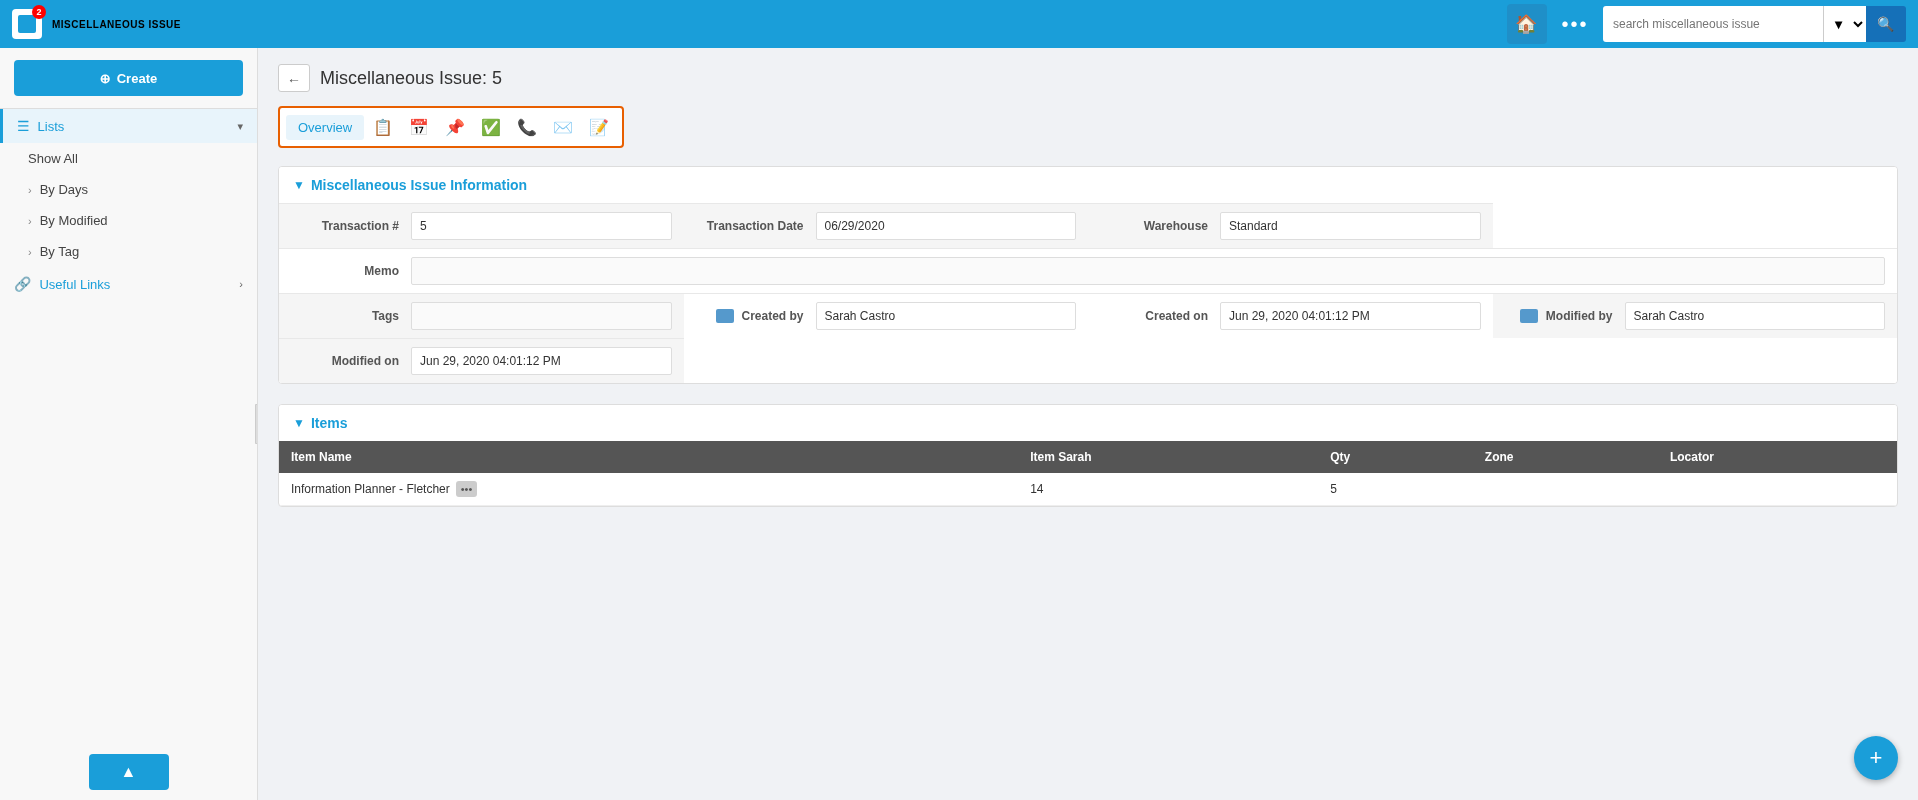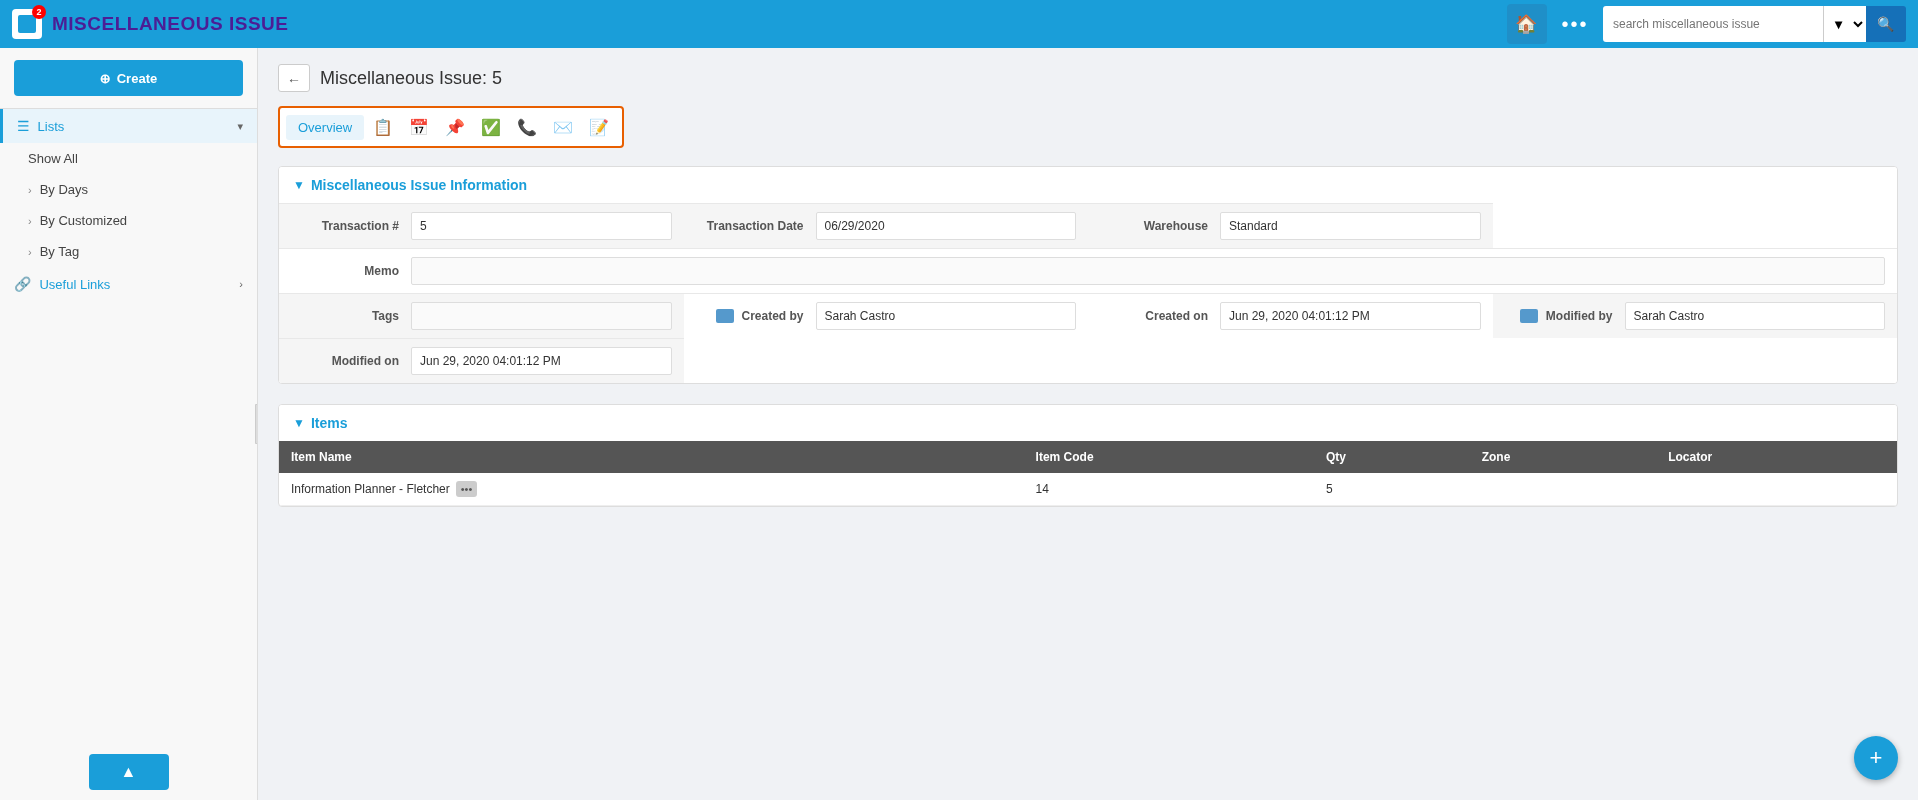--- a/index.html
+++ b/index.html
@@ -32,23 +32,23 @@
       top: -4px; right: -4px;
       background: red;
       color: white;
       font-size: 9px;
       border-radius: 50%;
       width: 14px; height: 14px;
       display: flex; align-items: center; justify-content: center;
       font-weight: bold;
     }
     .app-title {
-      color: #4c1d95;
+      color: #000000;
       font-weight: bold;
-      font-size: 19px;
+      font-size: 10px;
       letter-spacing: 0.5px;
       flex: 1;
     }
     .header-right {
       display: flex;
       align-items: center;
       gap: 8px;
       margin-left: auto;
     }
     .home-btn {
@@ -434,21 +434,21 @@
       </div>
       <div class="sidebar-sub-item">
         <span>Show All</span>
       </div>
       <div class="sidebar-sub-item">
         <span class="arrow">›</span>
         <span>By Days</span>
       </div>
       <div class="sidebar-sub-item">
         <span class="arrow">›</span>
-        <span>By Customized</span>
+        <span>By Modified</span>
       </div>
       <div class="sidebar-sub-item">
         <span class="arrow">›</span>
         <span>By Tag</span>
       </div>
     </div>
 
     <div class="sidebar-useful-links">
       <span class="icon">🔗</span>
       <span>Useful Links</span>
@@ -539,21 +539,21 @@
     <div class="section">
       <div class="section-header">
         <span class="toggle-arrow">▼</span>
         <span class="section-title">Items</span>
       </div>
       <div>
         <table class="items-table">
           <thead>
             <tr>
               <th>Item Name</th>
-              <th>Item Code</th>
+              <th>Item Sarah</th>
               <th>Qty</th>
               <th>Zone</th>
               <th>Locator</th>
             </tr>
           </thead>
           <tbody>
             <tr>
               <td>
                 <div class="item-name-cell">
                   <span>Information Planner - Fletcher</span>

